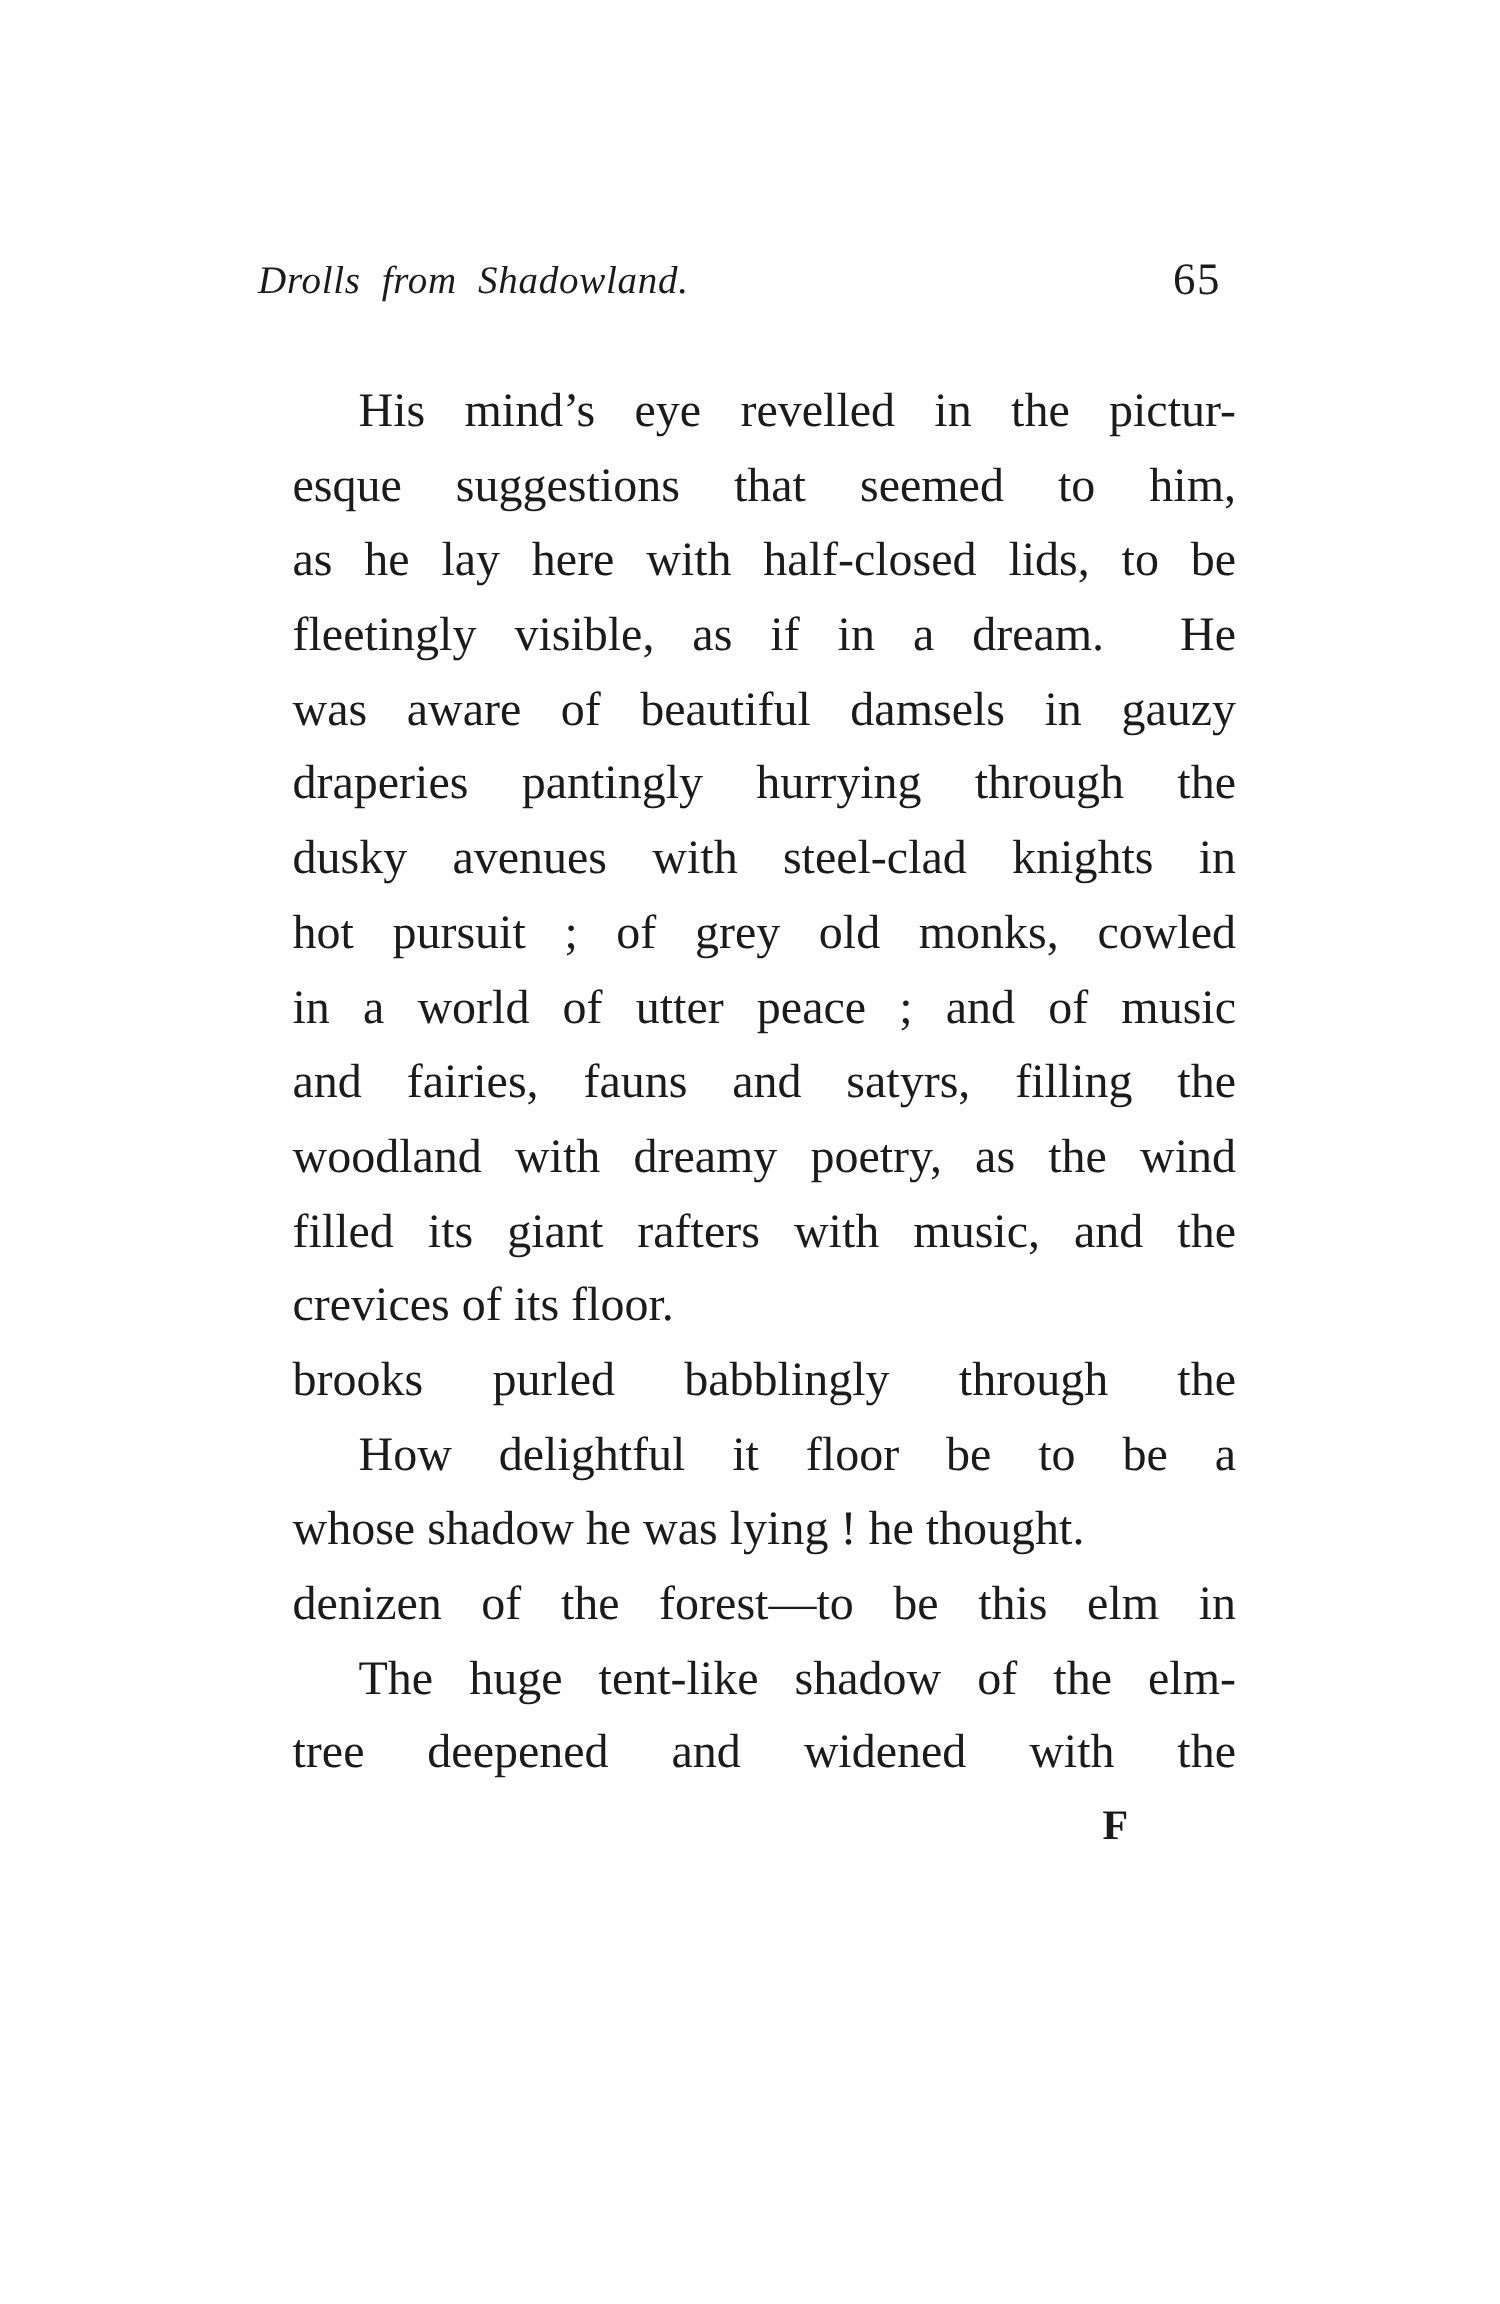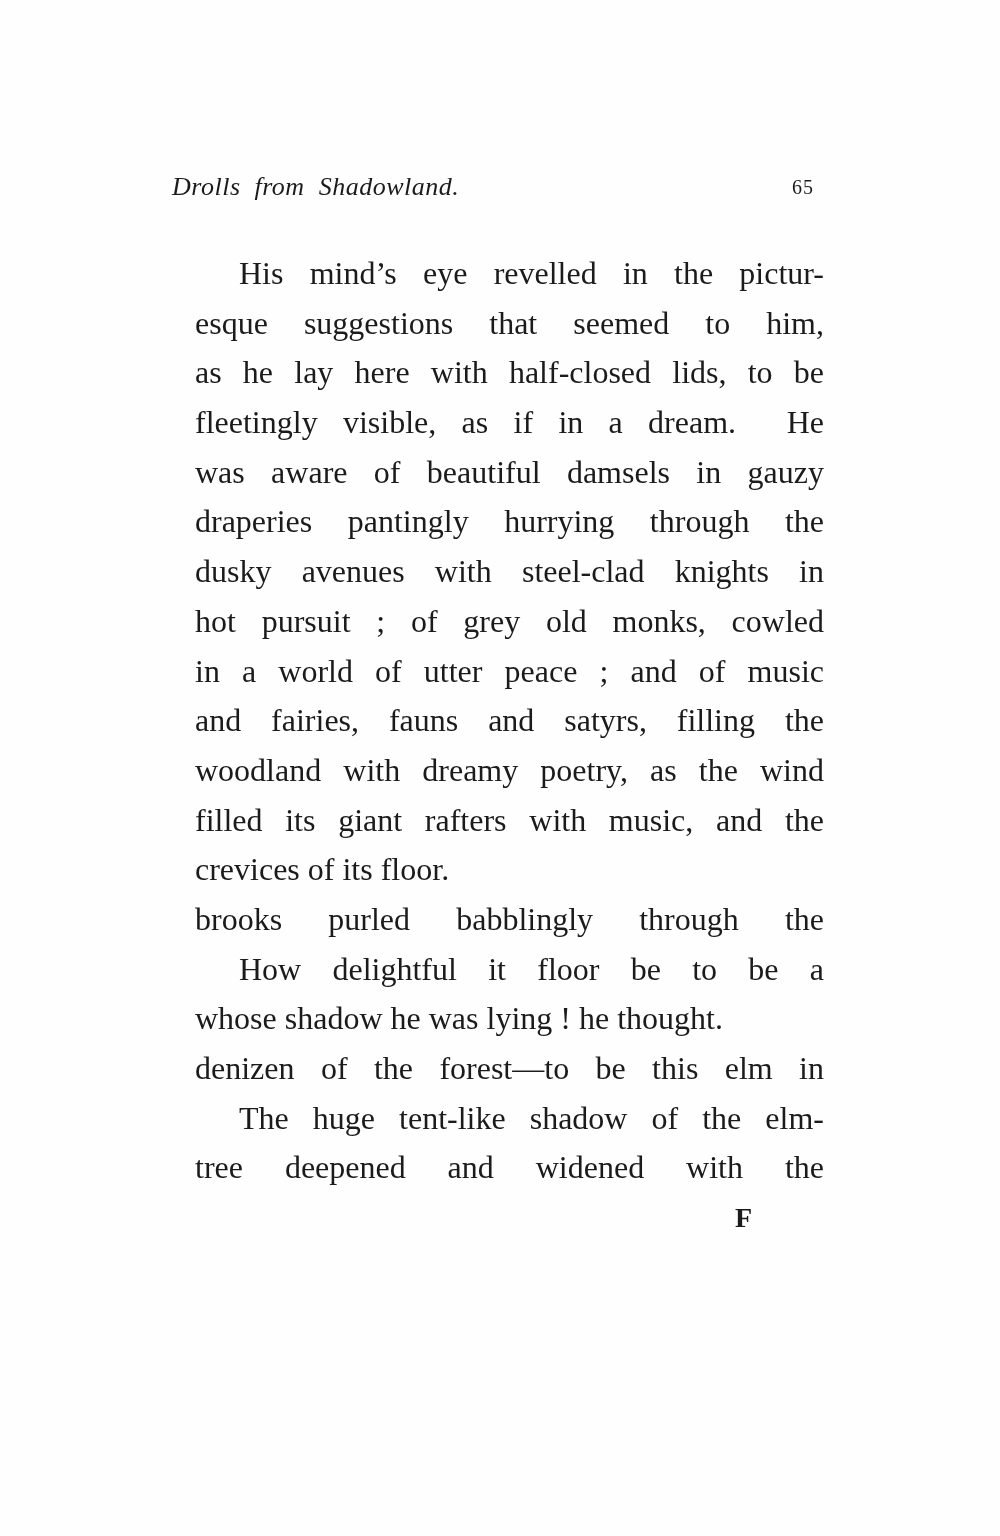--- a/index.html
+++ b/index.html
@@ -33,21 +33,21 @@
     text-align: left;
     font-style: italic;
     font-size: 26px;
     word-spacing: 7px;
     letter-spacing: 0.5px;
   }
   .running-head .pagenum {
     position: absolute;
     top: 0;
     right: 10px;
-    font-size: 20px;
+    font-size: 30px;
     font-style: normal;
     letter-spacing: 1px;
   }
   .text-lines {
     margin-top: 37px;
     font-size: 32px;
     margin-left: 23px;
   }
   .line {
     line-height: 49.7px;

